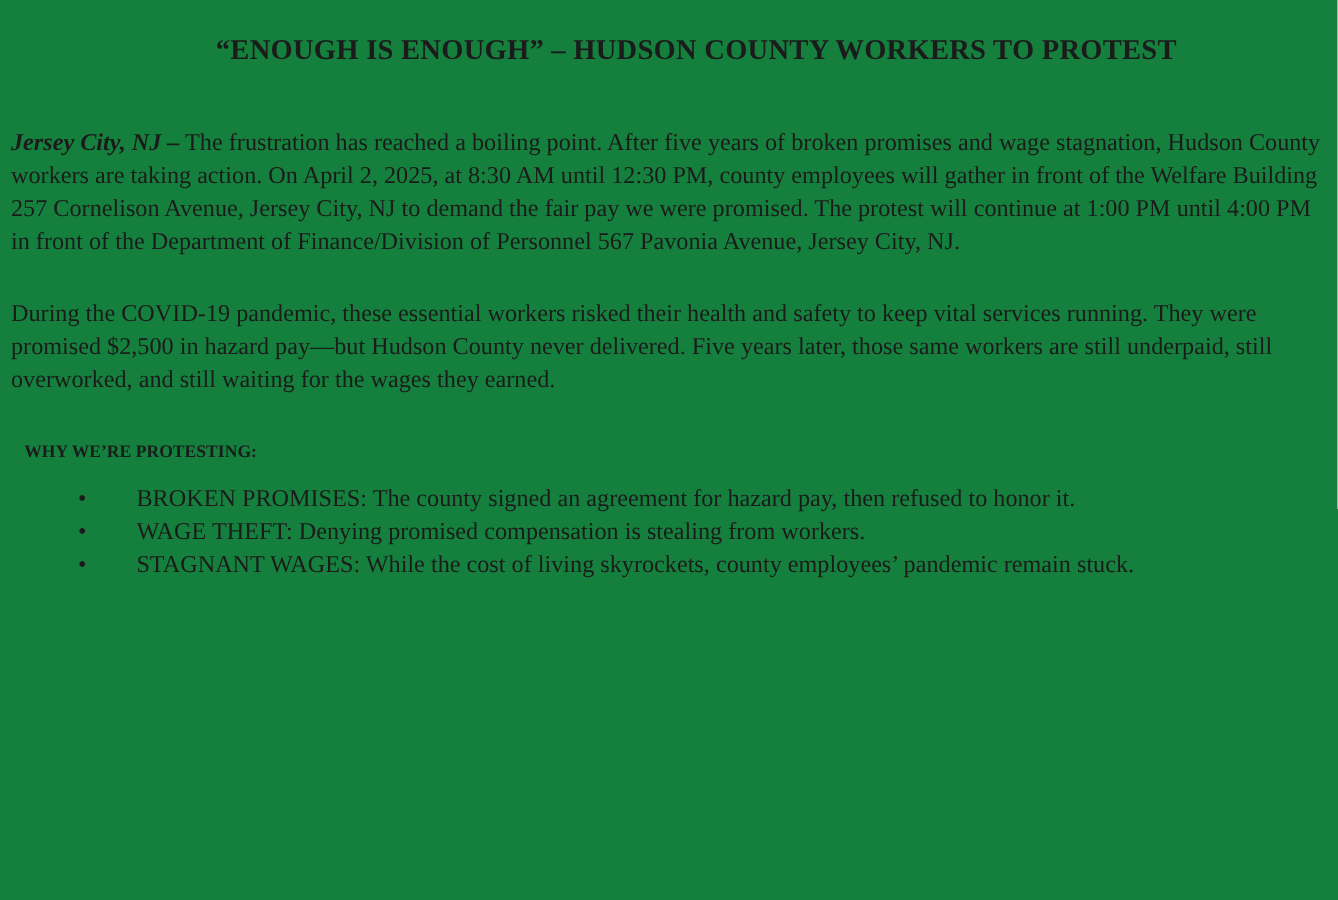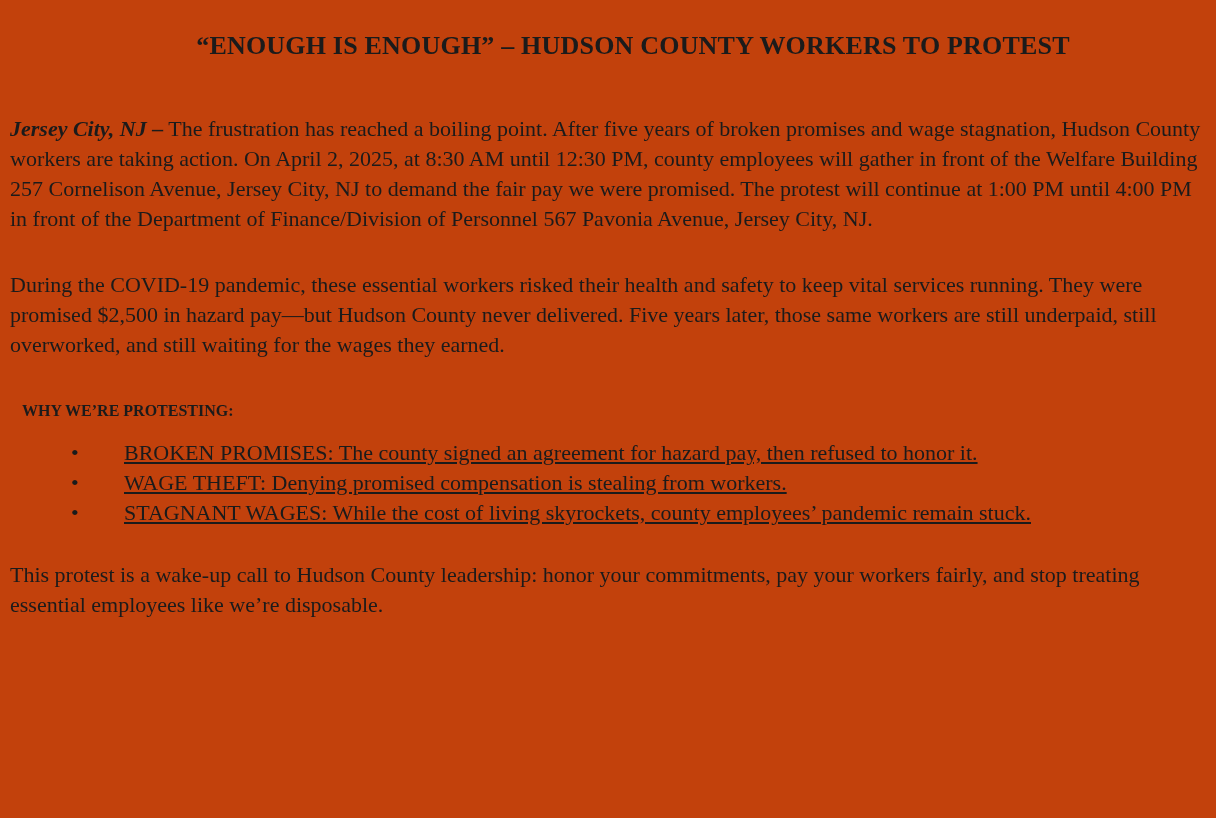--- a/index.html
+++ b/index.html
@@ -11,21 +11,21 @@
     width: 1216px;
     height: 818px;
     font-family: "Liberation Serif", serif;
     color: #1b1b1b;
   }
   .page {
     position: relative;
     width: 1216px;
     height: 818px;
     overflow: hidden;
-    background: #c2410c;
+    background: #15803d;
   }
   
   .doc-title {
     margin: 27px 0 0 0;
     padding-left: 50px;
     font-size: 26px;
     line-height: 37px;
     font-weight: bold;
     text-align: center;
     letter-spacing: 0.2px;
@@ -51,23 +51,22 @@
     font-style: italic;
   }
   .section-heading {
     margin: 12px;
     font-size: 16px;
     line-height: 30px;
     font-weight: bold;
   }
   ul.protest-list {
     list-style: none;
-    margin: 0 0 32px 0;
+    margin: 0 0 56px 0;
     padding: 0;
-    text-decoration: underline;
   }
   .protest-list li {
     position: relative;
     padding-left: 114px;
   }
   .protest-list li::before {
     content: "\2022";
     position: absolute;
     left: 61px;
     top: 0;
@@ -91,16 +90,15 @@
     <p class="para">During the COVID-19 pandemic, these essential workers risked their health and safety to keep vital services running. They were promised $2,500 in hazard pay—but Hudson County never delivered. Five years later, those same workers are still underpaid, still overworked, and still waiting for the wages they earned.</p>
 
     <h3 class="section-heading">WHY WE’RE PROTESTING:</h3>
 
     <ul class="protest-list">
       <li>BROKEN PROMISES: The county signed an agreement for hazard pay, then refused to honor it.</li>
       <li>WAGE THEFT: Denying promised compensation is stealing from workers.</li>
       <li>STAGNANT WAGES: While the cost of living skyrockets, county employees’ pandemic remain stuck.</li>
     </ul>
 
-    <p class="para closing">This protest is a wake-up call to Hudson County leadership: honor your commitments, pay your workers fairly, and stop treating essential employees like we’re disposable.</p>
 
   </div>
 </div>
 
 </body></html>

